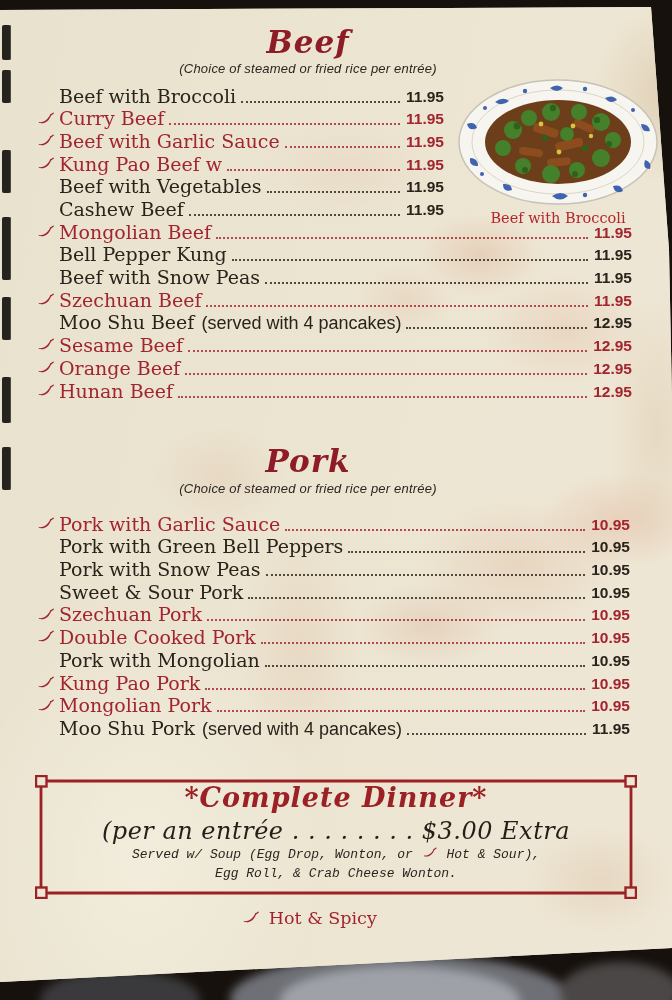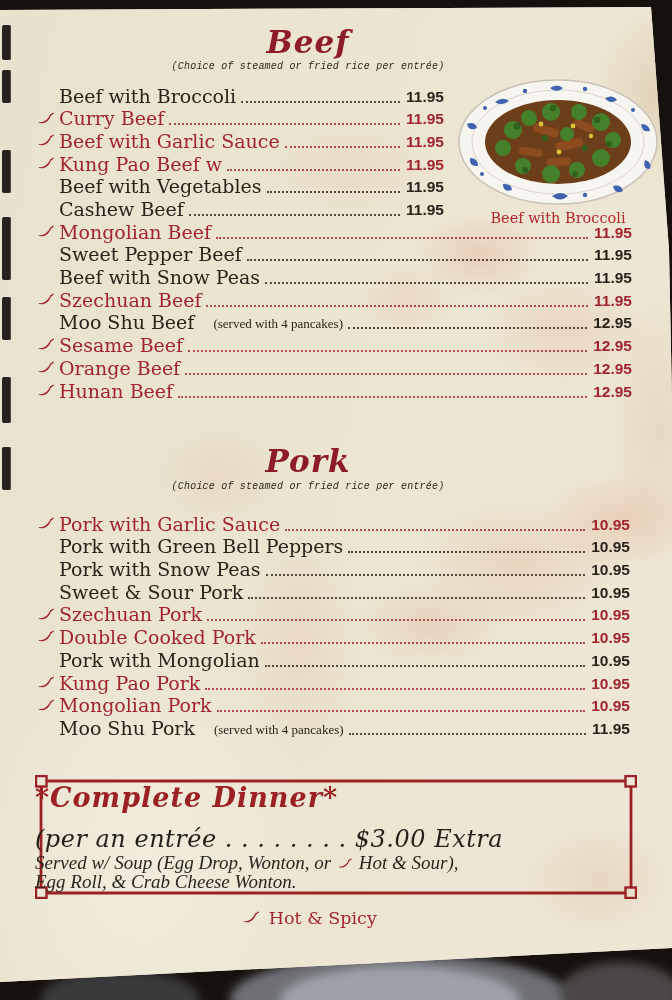--- a/index.html
+++ b/index.html
@@ -38,46 +38,46 @@
     clip-path:polygon(0px 10px, 651px 7px, 669px 250px, 672px 400px, 672px 948px, 0px 982px);
   }
   
   .slot{position:absolute;left:2px;width:9px;background:#26221d;border-radius:2px;box-shadow:inset -1px 0 0 #4d4840;}
 
   .centered{position:absolute;left:0;width:616px;text-align:center;}
   .sec-title{
     font-style:italic;font-weight:bold;font-size:31px;color:#8e1c26;letter-spacing:1px;
   }
   .sec-sub{
-    font-family:Liberation Mono, monospace;font-style:italic;font-size:10px;color:#2b2620;letter-spacing:.2px;text-align:center;
+    font-family:Liberation Sans, sans-serif;font-style:italic;font-size:13px;color:#2b2620;letter-spacing:.2px;text-align:center;
   }
 
   .items{position:absolute;}
   .row{display:flex;align-items:flex-end;height:22.7px;position:relative;color:#29231b;}
   .row.spicy{color:#a2242e;align-items:flex-end;}
   .iname{font-size:19px;line-height:21px;white-space:nowrap;}
-  .inote{font-family:Liberation Serif, serif;font-size:13px;line-height:19px;margin-left:19px;white-space:nowrap;color:#29231b;}
+  .inote{font-family:Liberation Sans, sans-serif;font-size:18px;line-height:19px;margin-left:7px;white-space:nowrap;color:#29231b;}
   .dots{flex:1 1 auto;min-width:12px;border-bottom:2px dotted currentColor;opacity:.8;margin:0 6px 4px 5px;}
   .price{font-family:Liberation Sans, sans-serif;font-weight:600;font-size:15.5px;line-height:20px;}
   .row .pepper{position:absolute;left:-21px;top:5px;width:16px;height:13px;}
 
   .pepper, .pepper-inline svg{display:inline-block;}
 
   
   .dish{position:absolute;left:455px;top:78px;width:206px;text-align:center;}
   .dish figcaption{font-size:14.5px;color:#b3262c;margin-top:-2px;}
   figure{margin:0;}
 
   
   .dinner-box{position:absolute;left:35px;top:775px;width:602px;height:124px;}
   .dinner-border{position:absolute;inset:0;}
-  .dinner-content{position:absolute;inset:0;text-align:left;padding-top:7px;}
+  .dinner-content{position:absolute;inset:0;text-align:center;padding-top:7px;}
   .dinner-title{font-style:italic;font-weight:bold;font-size:27px;color:#9c2125;letter-spacing:1px;}
-  .dinner-line2{font-style:italic;font-size:24px;color:#241f18;margin-top:12px;letter-spacing:.5px;}
-  .dinner-small{font-family:Liberation Serif, serif;font-style:italic;font-size:19px;color:#2b2620;line-height:19px;}
+  .dinner-line2{font-style:italic;font-size:24px;color:#241f18;margin-top:4px;letter-spacing:.5px;}
+  .dinner-small{font-family:Liberation Mono, monospace;font-style:italic;font-size:13px;color:#2b2620;line-height:19px;}
   .dinner-small .pepper-inline{margin:0 2px;}
 
   .legend{position:absolute;left:0;top:908px;width:620px;text-align:center;color:#a2242e;font-size:17.5px;}
   .legend .pepper-inline{margin-right:4px;}
 </style>
 </head>
 <body>
 
 <div class="table-bottom">
   <i class="pot1"></i>
@@ -216,21 +216,21 @@
       <div class="row spicy">
   <svg class="pepper" viewBox="0 0 22 18">
     <path d="M1 15 C5 16.6 10.5 15.5 14.5 11 C16.5 8.7 17.8 6 18.3 3.5 C18.45 2.8 17.5 2.5 17.1 3.2 C15.2 7.8 12 11.2 7.8 13 C5.5 14 3 14.3 1 13.9 Z" fill="currentColor"></path>
     <path d="M17.6 4.2 L21 1.6" stroke="currentColor" stroke-width="1.7" fill="none" stroke-linecap="round"></path>
   </svg>
 <span class="iname">Mongolian Beef</span>
         <span class="dots"></span>
         <span class="price">11.95</span>
       </div>
       <div class="row">
-        <span class="iname">Sweet Pepper Beef</span>
+        <span class="iname">Bell Pepper Kung</span>
         <span class="dots"></span>
         <span class="price">11.95</span>
       </div>
       <div class="row">
         <span class="iname">Beef with Snow Peas</span>
         <span class="dots"></span>
         <span class="price">11.95</span>
       </div>
       <div class="row spicy">
   <svg class="pepper" viewBox="0 0 22 18">

